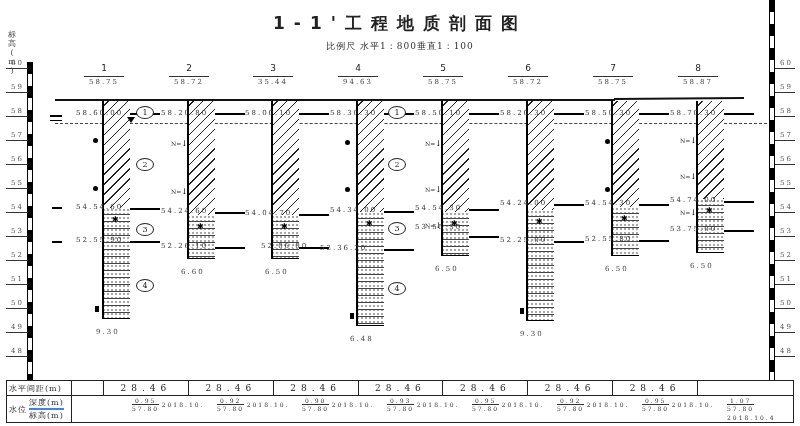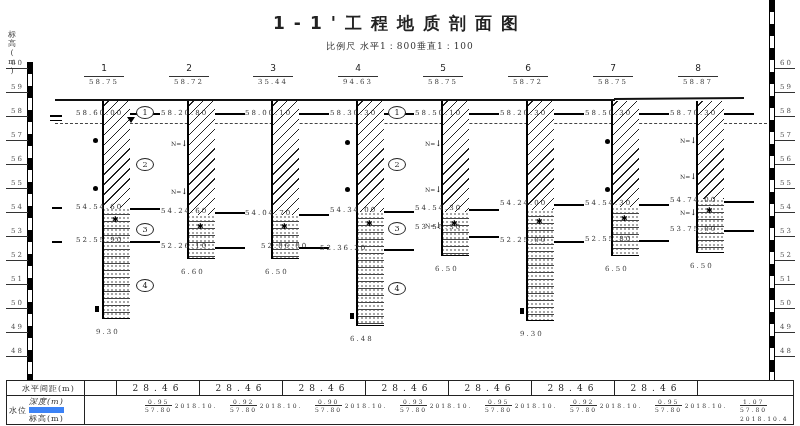--- a/index.html
+++ b/index.html
@@ -262,37 +262,37 @@
     <div class="abs sym" style="left: 690px; top: 173px;">↓</div>
     <div class="abs nlabel" style="left: 680px; top: 209px;">N=</div>
     <div class="abs sym" style="left: 690px; top: 209px;">↓</div>
     <div class="abs sym" style="left: 706px; top: 207px;">✱</div>
     <div class="abs wtri" style="left: 127px; top: 117px;"></div>
   </div>
 
 <table class="foot">
   <tbody>
       <tr>
-    <td class="foot-h" style="width:62px;padding-left:15px;">水平间距(m)</td>
+    <td class="foot-h" style="width:62px;padding-left:2px;">水平间距(m)</td>
     <td style="width:31px;"></td>
     <td class="foot-dist">28.46</td>
     <td class="foot-dist">28.46</td>
     <td class="foot-dist">28.46</td>
     <td class="foot-dist">28.46</td>
     <td class="foot-dist">28.46</td>
     <td class="foot-dist">28.46</td>
     <td class="foot-dist">28.46</td>
     <td style="width:95px;"></td>
   </tr>
   <tr>
     <td class="foot-h" style="height:26px;padding-left:2px;">
       <div style="display:flex;align-items:center;">
         <span>水位</span>
         <span style="display:inline-block;margin-left:2px;">
-          <div style="border-bottom:6px solid #3b82f6;font-style:italic;">深度(m)</div>
+          <div style="border-bottom:2px solid #3b82f6;">深度(m)</div>
           <div>标高(m)</div>
         </span>
       </div>
     </td>
     <td colspan="9">
       <div id="wl" style="position:relative;height:26px;">
             <div style="position: absolute; left: 60px; top: 1px;">
       <div style="display:inline-block;vertical-align:middle;text-align:center;">
         <div class="wl" style="border-bottom:1px solid #333;">0.95</div>
         <div class="wl">57.80</div>

